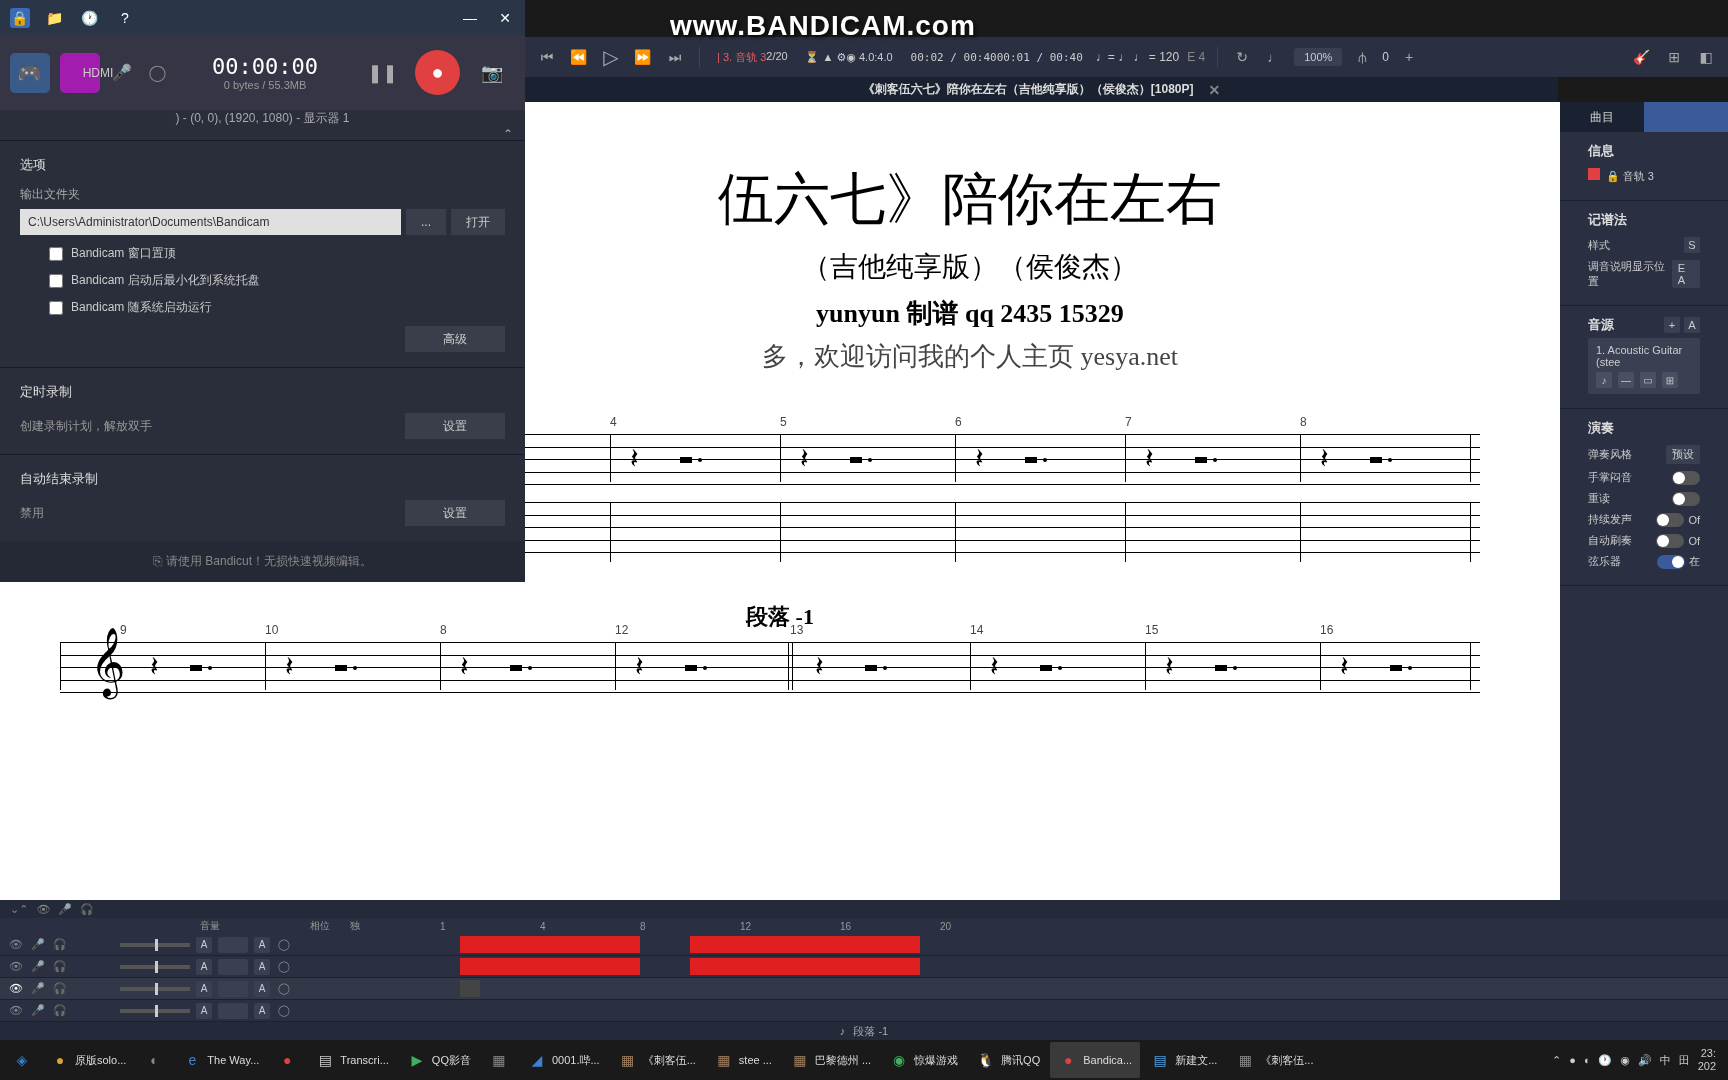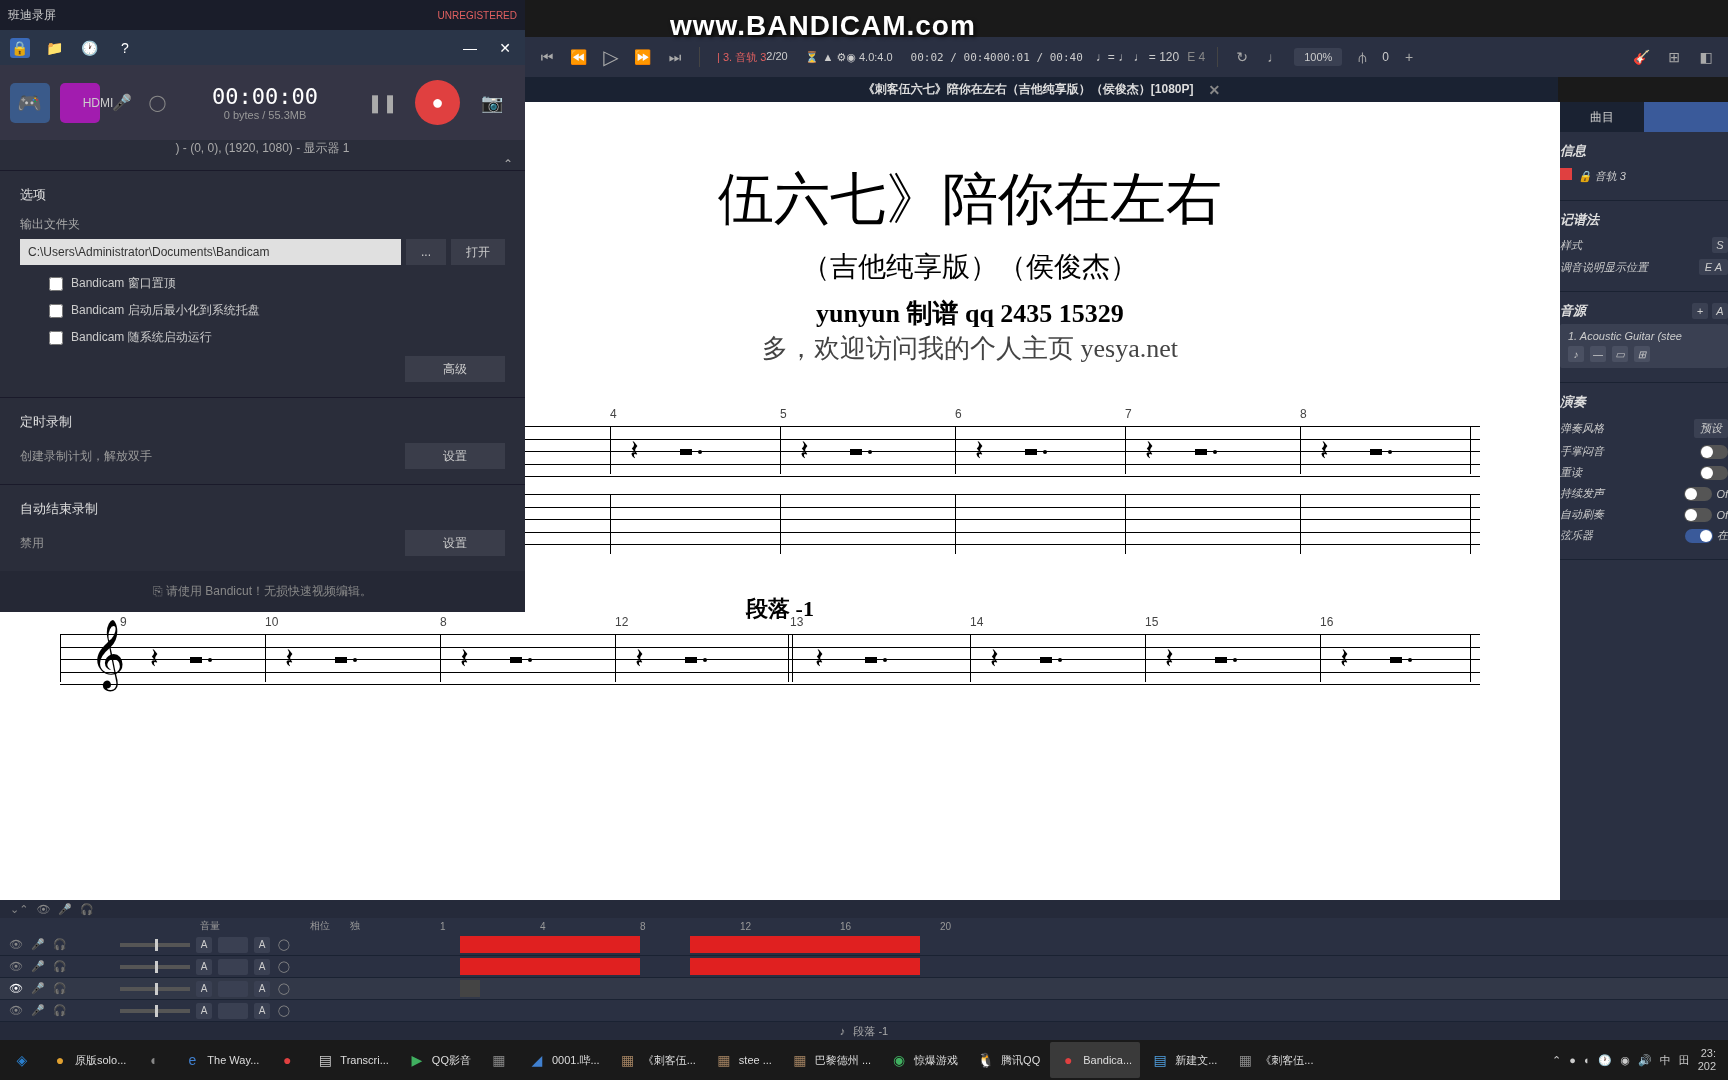--- a/index.html
+++ b/index.html
@@ -51,41 +51,41 @@
 
 
 .title-bar { position: absolute; top: 77px; left: 525px; right: 170px; height: 25px; background: #1a2232; display: flex; align-items: center; justify-content: center; color: #ddd; font-size: 12px; font-weight: bold; }
 .title-x { margin-left: 15px; cursor: pointer; font-size: 14px; color: #888; }
 
 
 .score { position: absolute; top: 102px; left: 0; width: 1560px; bottom: 180px; background: #fff; overflow: hidden; padding: 30px 40px; }
 .score-title { font-size: 56px; font-family: SimSun, serif; text-align: center; margin-top: 30px; margin-left: 380px; }
 .score-sub { font-size: 28px; font-family: SimSun, serif; text-align: center; margin-top: 10px; margin-left: 380px; }
 .score-author { font-size: 26px; font-weight: bold; font-family: SimSun, serif; text-align: center; margin-top: 10px; margin-left: 380px; }
-.score-note { font-size: 26px; font-family: SimSun, serif; color: #444; text-align: center; margin-top: 0; margin-left: 380px; }
+.score-note { font-size: 26px; font-family: SimSun, serif; color: #444; text-align: center; margin-top: 8px; margin-left: 380px; }
 .staff { margin-top: 60px; position: relative; }
 .staff-lines { height: 60px; border-top: 1px solid #000; position: relative; margin-left: 20px; margin-right: 40px; }
 .staff-lines::before { content: ''; position: absolute; top: 12px; left: 0; right: 0; height: 36px; border-top: 1px solid #000; border-bottom: 1px solid #000; }
 .staff-lines::after { content: ''; position: absolute; top: 24px; left: 0; right: 0; height: 12px; border-top: 1px solid #000; border-bottom: 1px solid #000; }
 .bar-line { position: absolute; top: 0; bottom: 0; width: 1px; background: #000; }
 .bar-num { position: absolute; top: -20px; font-size: 12px; color: #444; }
 .tab-label { position: absolute; left: 25px; font-size: 20px; font-family: serif; font-weight: bold; line-height: 1; }
 .marker { position: absolute; width: 16px; height: 16px; background: #f0d080; border: 1px solid #aa8830; top: -1px; }
 .section-label { text-align: center; font-size: 22px; font-family: SimSun, serif; font-weight: bold; margin-top: 40px; margin-bottom: 10px; }
 .clef { position: absolute; left: 30px; top: -15px; font-size: 60px; font-family: serif; }
 .rest-q { position: absolute; top: 8px; font-size: 28px; font-family: serif; }
 .rest-h { position: absolute; top: 22px; width: 12px; height: 6px; background: #000; }
 .rest-dot { position: absolute; top: 23px; width: 4px; height: 4px; background: #000; border-radius: 50%; }
 
 
 .right-panel { position: absolute; top: 102px; right: 0; width: 168px; bottom: 180px; background: #2a3042; color: #ccc; font-size: 12px; overflow: hidden; }
 .rp-tabs { display: flex; height: 30px; background: #1a2232; }
 .rp-tab { flex: 1; display: flex; align-items: center; justify-content: center; font-size: 12px; cursor: pointer; }
 .rp-tab.active { background: #3a5a9a; color: #fff; }
-.rp-section { padding: 10px 0; border-bottom: 1px solid #1a2232; font-style: italic; }
+.rp-section { padding: 10px 28px; border-bottom: 1px solid #1a2232; }
 .rp-sec-title { font-size: 13px; color: #ddd; font-weight: bold; margin-bottom: 8px; }
 .rp-row { display: flex; align-items: center; justify-content: space-between; margin: 6px 0; font-size: 11px; }
 .rp-track-item { background: #3a4052; padding: 6px 8px; margin: 4px 0; font-size: 11px; border-radius: 2px; cursor: pointer; }
 .rp-icons { display: flex; gap: 6px; margin-top: 4px; }
 .rp-miniicon { width: 16px; height: 16px; background: #4a5062; border-radius: 2px; cursor: pointer; font-size: 10px; display: flex; align-items: center; justify-content: center; }
 .rp-toggle { width: 28px; height: 14px; background: #3a5a9a; border-radius: 7px; position: relative; cursor: pointer; }
 .rp-toggle::after { content: ''; position: absolute; width: 12px; height: 12px; background: #fff; border-radius: 50%; top: 1px; right: 1px; }
 .rp-toggle.off { background: #555; }
 .rp-toggle.off::after { left: 1px; right: auto; }
 .rp-color { width: 12px; height: 12px; background: #e04040; display: inline-block; margin-right: 6px; }
@@ -119,24 +119,20 @@
 .tb-item { height: 36px; display: flex; align-items: center; gap: 5px; padding: 0 8px; font-size: 11px; color: #ddd; cursor: pointer; border-radius: 2px; }
 .tb-item.active { background: #3a3a3a; }
 .tb-item-icon { width: 20px; height: 20px; display: flex; align-items: center; justify-content: center; font-size: 14px; }
 .tb-tray { margin-left: auto; display: flex; align-items: center; gap: 8px; font-size: 11px; color: #ccc; padding-right: 8px; }
 .tb-clock { text-align: right; line-height: 1.2; }
 </style>
 </head>
 <body>
 
 <div class="bandicam">
-  <div class="bc-title">
-    <span class="bc-title-text">班迪录屏</span>
-    <span class="bc-unregistered">UNREGISTERED</span>
-  </div>
   <div class="bc-topbar">
     <span class="bc-topicon lock">🔒</span>
     <span class="bc-topicon">📁</span>
     <span class="bc-topicon">🕐</span>
     <span class="bc-topicon">?</span>
     <span style="flex:1"></span>
     <span class="bc-topicon">—</span>
     <span class="bc-topicon">✕</span>
   </div>
   <div class="bc-main">

